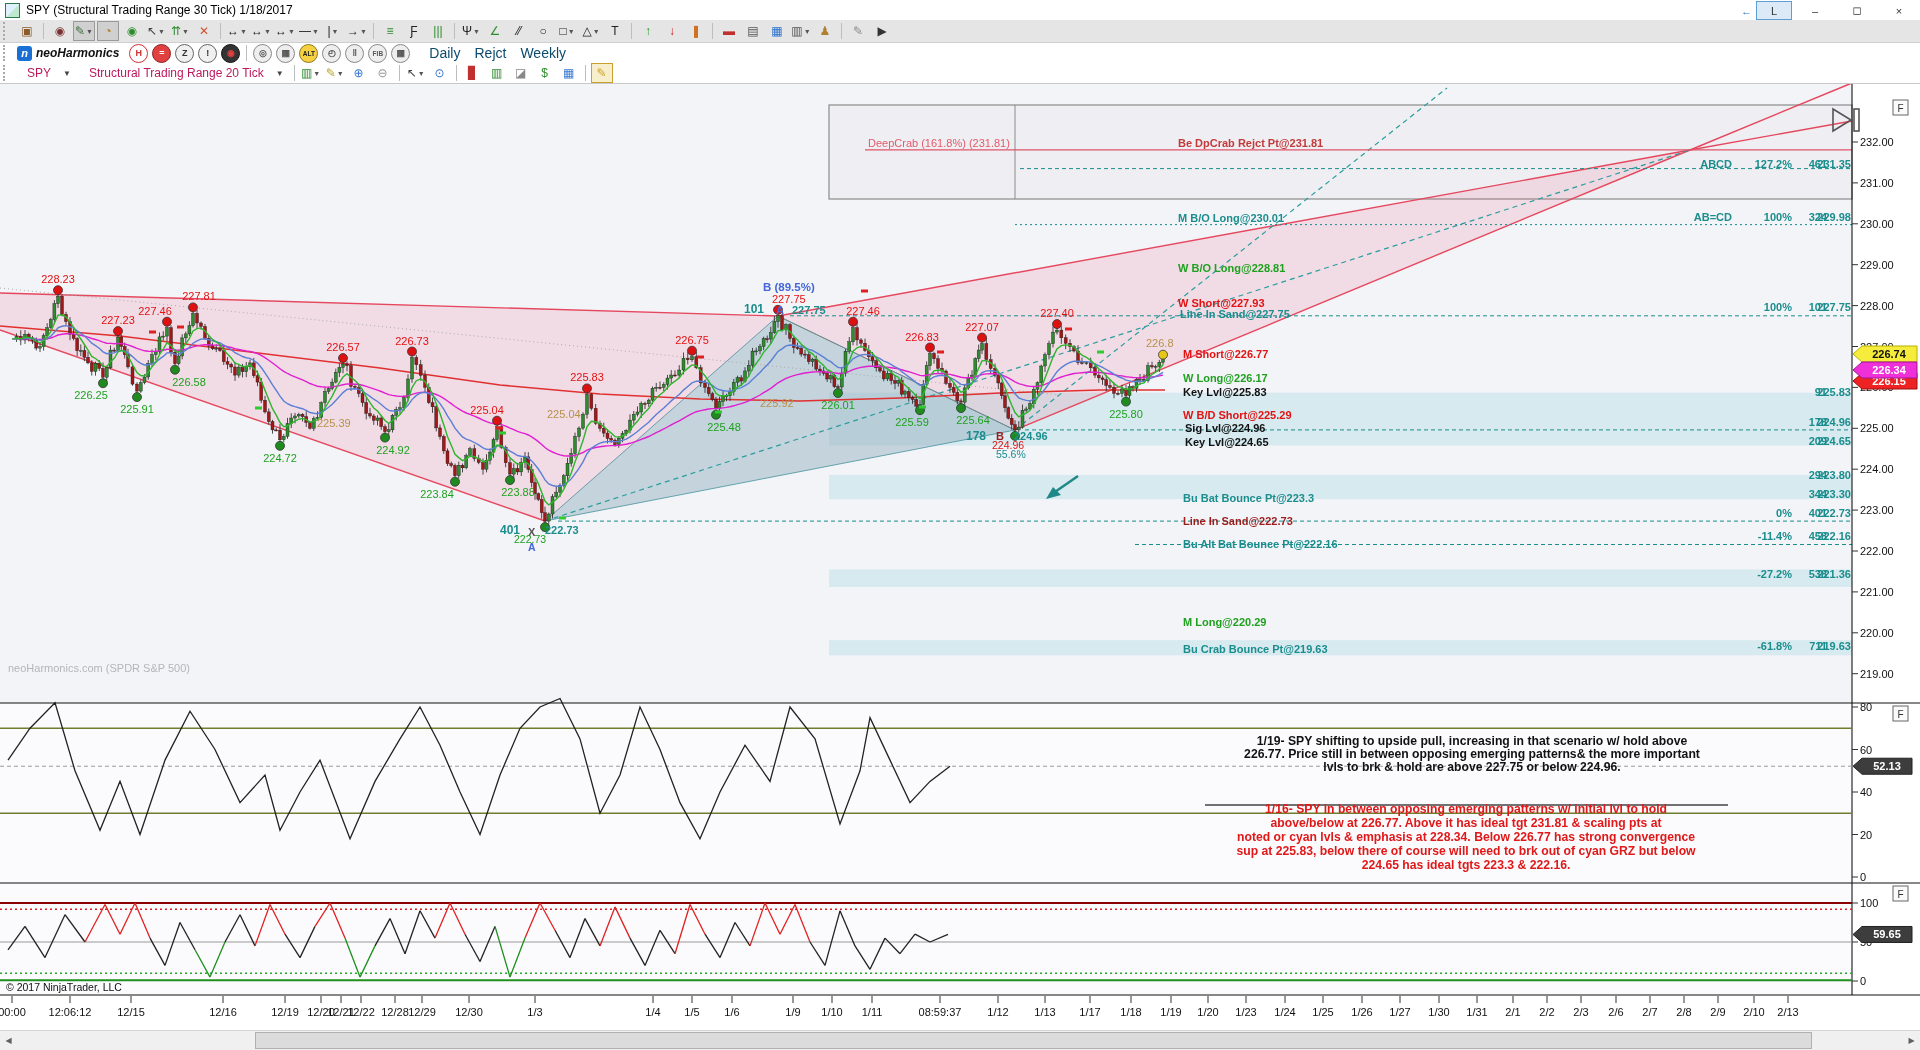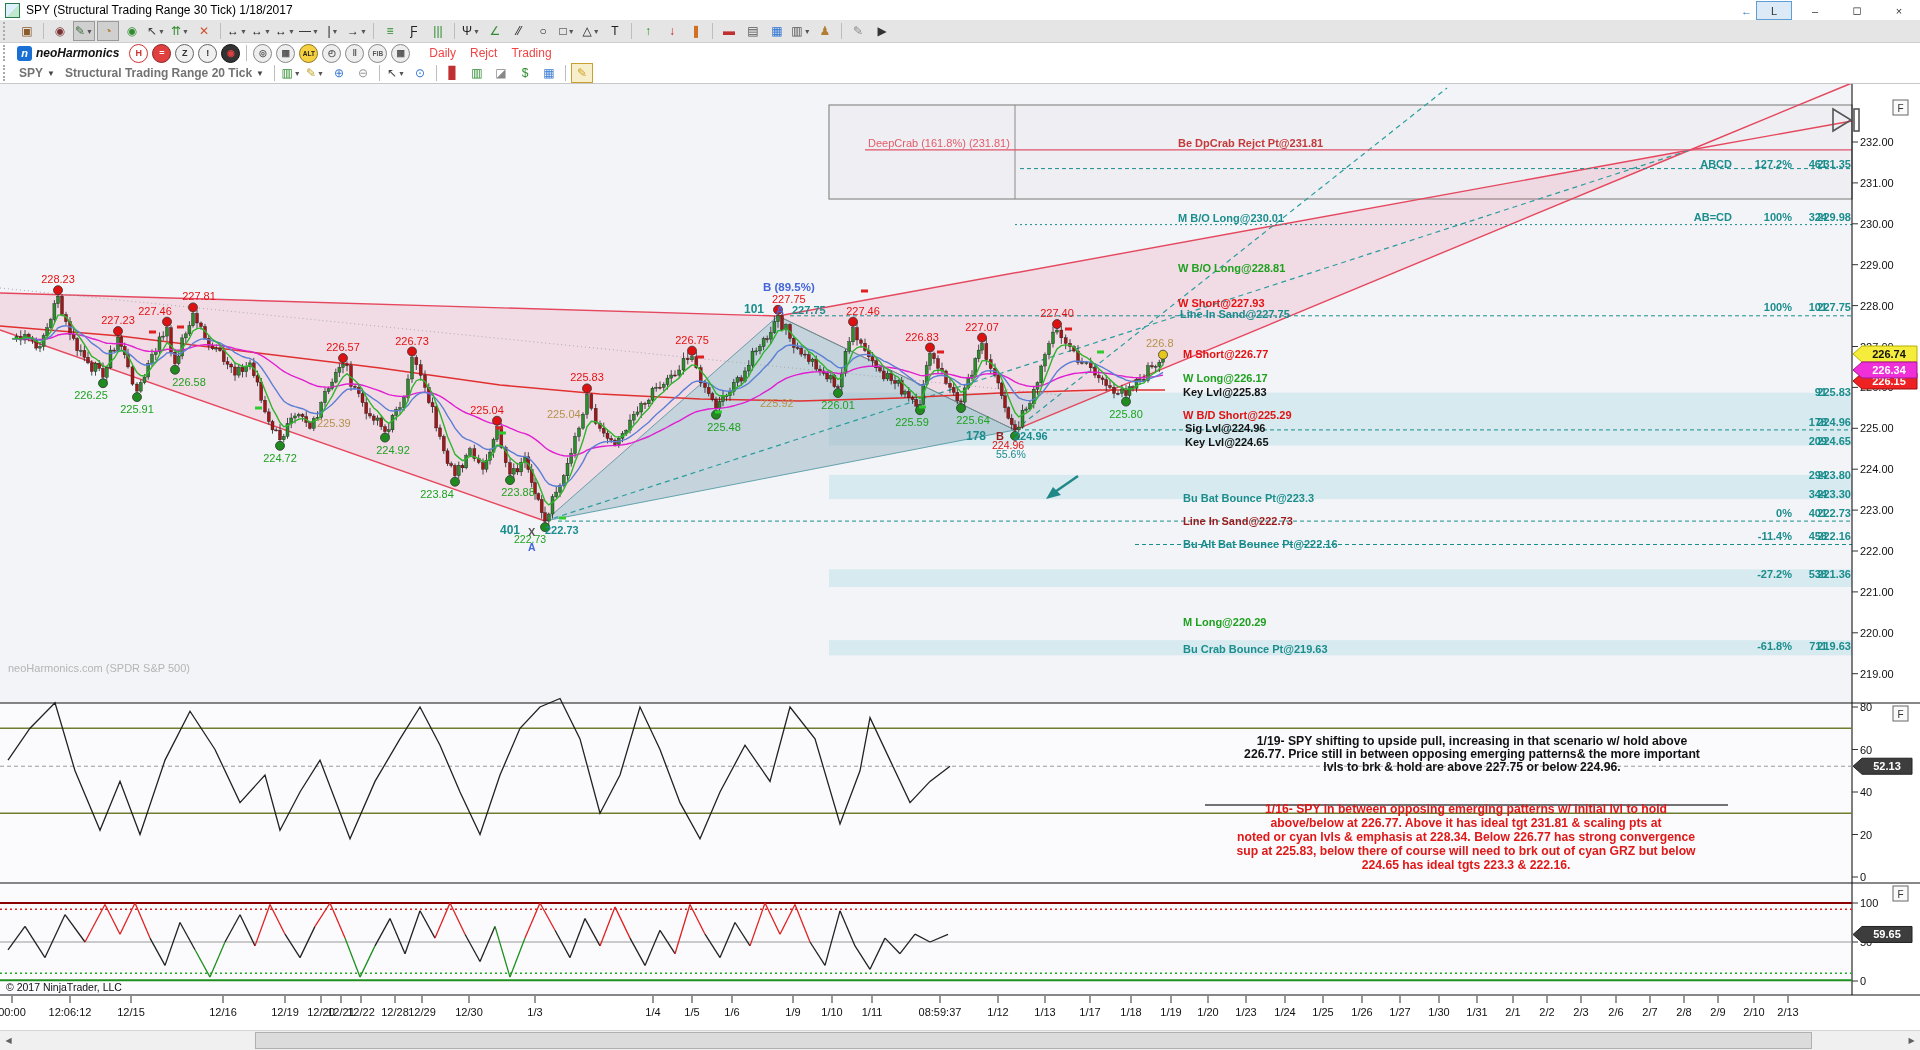--- a/index.html
+++ b/index.html
@@ -15,26 +15,26 @@
   .tbar{position:absolute;left:0;width:1920px;z-index:5;display:flex;align-items:center;}
   #tb1{top:20px;height:22px;background:#e5e5e5;border-bottom:1px solid #cfcfcf;}
   #tb2{top:43px;height:20px;background:#fff;}
   #tb3{top:63px;height:20px;background:#fff;border-bottom:1px solid #c8c8c8;}
   .handle{width:6px;height:80%;border-left:2px dotted #aaa;margin:0 4px 0 3px;}
   .icon{display:inline-flex;align-items:center;justify-content:center;min-width:20px;height:18px;margin:0 1px;font-size:12px;border:1px solid transparent;cursor:default;}
   .icon.pressed{background:#d0d0d0;border:1px solid #9a9a9a;}
   .icon .dd{font-size:7px;color:#555;margin-left:1px;}
   .sep{width:1px;height:16px;background:#bdbdbd;margin:0 4px;}
   .circle{display:inline-flex;align-items:center;justify-content:center;width:17px;height:17px;border-radius:50%;font-size:9px;font-weight:bold;margin:0 2px;}
-  .periodbtn{font-size:12px;color:#ef4444;margin:15px 7px;}
+  .periodbtn{font-size:14px;color:#0c4a6e;margin:15px 7px;}
   #brand{display:flex;align-items:center;margin-left:2px;margin-right:8px;}
   #brandlogo{width:15px;height:15px;background:#1a6fd4;color:#fff;border-radius:3px;font-size:11px;font-style:italic;font-weight:bold;display:flex;align-items:center;justify-content:center;margin-right:4px;}
   #brandname{font-size:12px;font-weight:bold;font-style:italic;color:#111;}
   #htech{position:absolute;right:8px;top:18px;font-size:11px;color:#444;}
-  .tb3text{font-size:12px;color:#737373;margin:0 4px;font-weight:bold;}
+  .tb3text{font-size:12px;color:#be185d;margin:0 12px;}
   .tb3dd{font-size:8px;color:#444;margin-right:6px;}
   .icon.active{border:1px solid #c8a030;background:#f7eecb;}
   
   #chart{position:absolute;top:0;left:0;z-index:1;}
   
   #scrollbar{position:absolute;top:1030px;left:0;width:1920px;height:20px;background:#f0f0f0;border-top:1px solid #d5d5d5;z-index:5;}
   .sbarrow{position:absolute;top:1px;width:17px;height:17px;display:flex;align-items:center;justify-content:center;font-size:8px;color:#606060;background:#f0f0f0;}
   #sbthumb{position:absolute;left:255px;top:1px;width:1557px;height:17px;background:#dcdcdc;border:1px solid #b0b0b0;box-sizing:border-box;}
 </style>
 </head>
@@ -118,21 +118,21 @@
         <span class="circle" style="background: rgb(238, 238, 238); border: 1.5px solid rgb(136, 136, 136); color: rgb(85, 85, 85);">▦</span>
         <span class="circle" style="background: rgb(245, 208, 64); border: 1.5px solid rgb(144, 120, 32); color: rgb(34, 34, 34); font-size: 6.5px;">ALT</span>
         <span class="circle" style="background: rgb(238, 238, 238); border: 1.5px solid rgb(136, 136, 136); color: rgb(85, 85, 85);">◴</span>
         <span class="circle" style="background: rgb(238, 238, 238); border: 1.5px solid rgb(136, 136, 136); color: rgb(85, 85, 85);">‖</span>
         <span class="circle" style="background: rgb(238, 238, 238); border: 1.5px solid rgb(136, 136, 136); color: rgb(85, 85, 85); font-size: 6.5px;">FIB</span>
         <span class="circle" style="background: rgb(238, 238, 238); border: 1.5px solid rgb(136, 136, 136); color: rgb(85, 85, 85);">▦</span>
       </div>
     <div id="tb2-periods" style="display:flex;align-items:center;margin-left:10px;">
         <span class="periodbtn">Daily</span>
         <span class="periodbtn">Rejct</span>
-        <span class="periodbtn">Trading</span>
+        <span class="periodbtn">Weekly</span>
       </div>
     <span id="htech">HTech.net</span>
   </div>
 
   <div id="tb3" class="tbar">
     <div class="handle"></div>
     <span class="tb3text">SPY</span>
     <span class="tb3dd">▼</span>
     <span class="tb3text">Structural Trading Range 20 Tick</span>
     <span class="tb3dd">▼</span>

